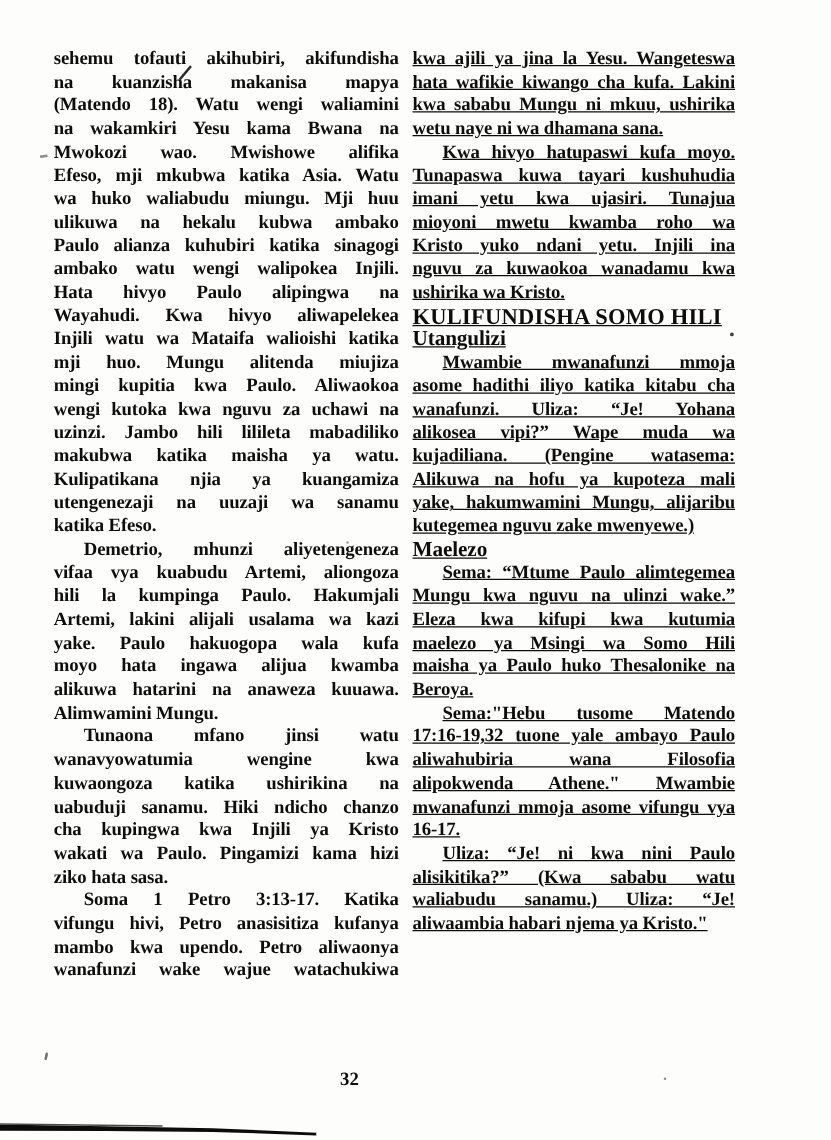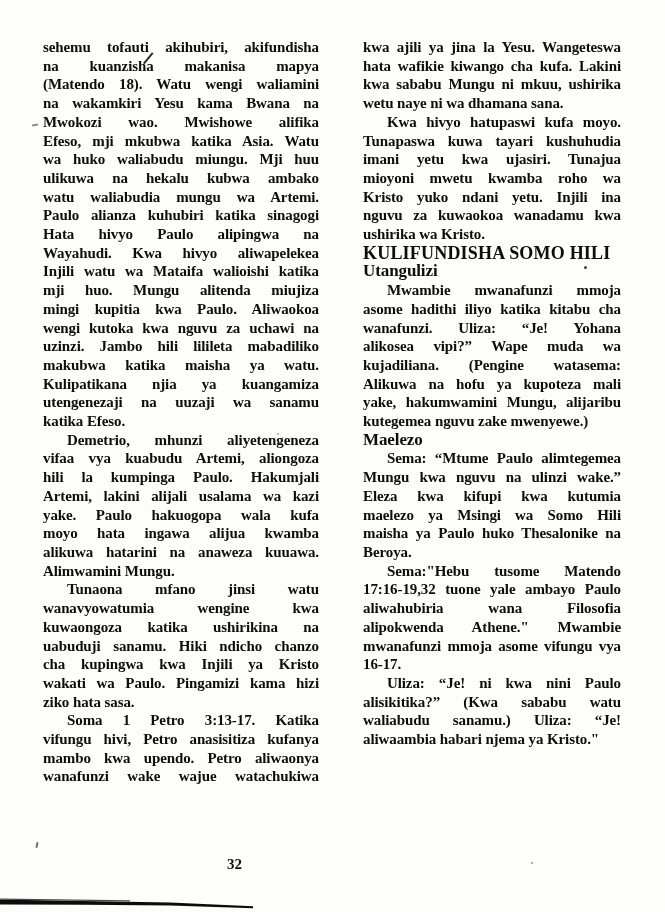--- a/index.html
+++ b/index.html
@@ -5,29 +5,29 @@
   html,body{margin:0;padding:0;background:#ffffff;}
   .page{
     position:relative;width:665px;height:912px;overflow:hidden;
     background:#fdfdfc;color:#0e0d0b;
     font-family:"Liberation Serif","DejaVu Serif",serif;
     font-weight:700;
     padding-left:16px;
   }
   .col{position:absolute;top:38px;font-size:15px;line-height:18.7px;letter-spacing:-0.1px;}
   .col-left{left:43px;width:276px;}
-  .col-right{left:363px;width:258px;}
+  .col-right{left:330px;width:258px;text-decoration:underline;}
   .block{margin:0;}
   .block + .block{}
   .line{text-align:justify;text-align-last:left;-moz-text-align-last:left;white-space:normal;}
   .line.just{text-align-last:justify;-moz-text-align-last:justify;}
   .line.ind{text-indent:24px;}
   .h1 .line{font-size:18px;letter-spacing:0.2px;}
   .h2 .line{font-size:17px;}
-  .page-number{position:absolute;top:856px;left:227px;width:60px;text-align:left;font-size:15px;}
+  .page-number{position:absolute;top:856px;left:227px;width:60px;text-align:right;font-size:15px;}
   
   .mark{position:absolute;pointer-events:none;}
   .mark-slash{left:143px;top:63px;width:14px;height:1.6px;background:#2c2c2c;transform-origin:0 0;transform:rotate(-50deg);}
   .mark-dash{left:32px;top:124px;width:6px;height:1.8px;background:#8d8d8d;transform:rotate(-8deg);}
   .mark-tick{left:36px;top:842px;width:2px;height:6px;background:#6f6f6f;border-radius:1px;transform:rotate(12deg);}
   .mark-dot1{left:584px;top:266px;width:3px;height:3px;background:#3f3f3f;border-radius:50%;}
   .mark-dot2{left:277px;top:433px;width:2px;height:2px;background:#9d9d9d;border-radius:50%;}
   .mark-dot3{left:531px;top:862px;width:2px;height:2px;background:#8d8d8d;border-radius:50%;}
   .scan-bar{position:absolute;left:0;top:894px;}
 </style>
@@ -38,22 +38,22 @@
   <div class="col col-left" id="col-left">
       <div class="block p">
         <div class="line just">sehemu tofauti akihubiri, akifundisha</div>
         <div class="line just">na kuanzisha makanisa mapya</div>
         <div class="line just">(Matendo 18). Watu wengi waliamini</div>
         <div class="line just">na wakamkiri Yesu kama Bwana na</div>
         <div class="line just">Mwokozi wao. Mwishowe alifika</div>
         <div class="line just">Efeso, mji mkubwa katika Asia. Watu</div>
         <div class="line just">wa huko waliabudu miungu. Mji huu</div>
         <div class="line just">ulikuwa na hekalu kubwa ambako</div>
-        <div class="line just">watu waliabudia mungu wa Artemi.</div>
         <div class="line just">Paulo alianza kuhubiri katika sinagogi</div>
+        <div class="line just">ambako watu wengi walipokea Injili.</div>
         <div class="line just">Hata hivyo Paulo alipingwa na</div>
         <div class="line just">Wayahudi. Kwa hivyo aliwapelekea</div>
         <div class="line just">Injili watu wa Mataifa walioishi katika</div>
         <div class="line just">mji huo. Mungu alitenda miujiza</div>
         <div class="line just">mingi kupitia kwa Paulo. Aliwaokoa</div>
         <div class="line just">wengi kutoka kwa nguvu za uchawi na</div>
         <div class="line just">uzinzi. Jambo hili lilileta mabadiliko</div>
         <div class="line just">makubwa katika maisha ya watu.</div>
         <div class="line just">Kulipatikana njia ya kuangamiza</div>
         <div class="line just">utengenezaji na uuzaji wa sanamu</div>

